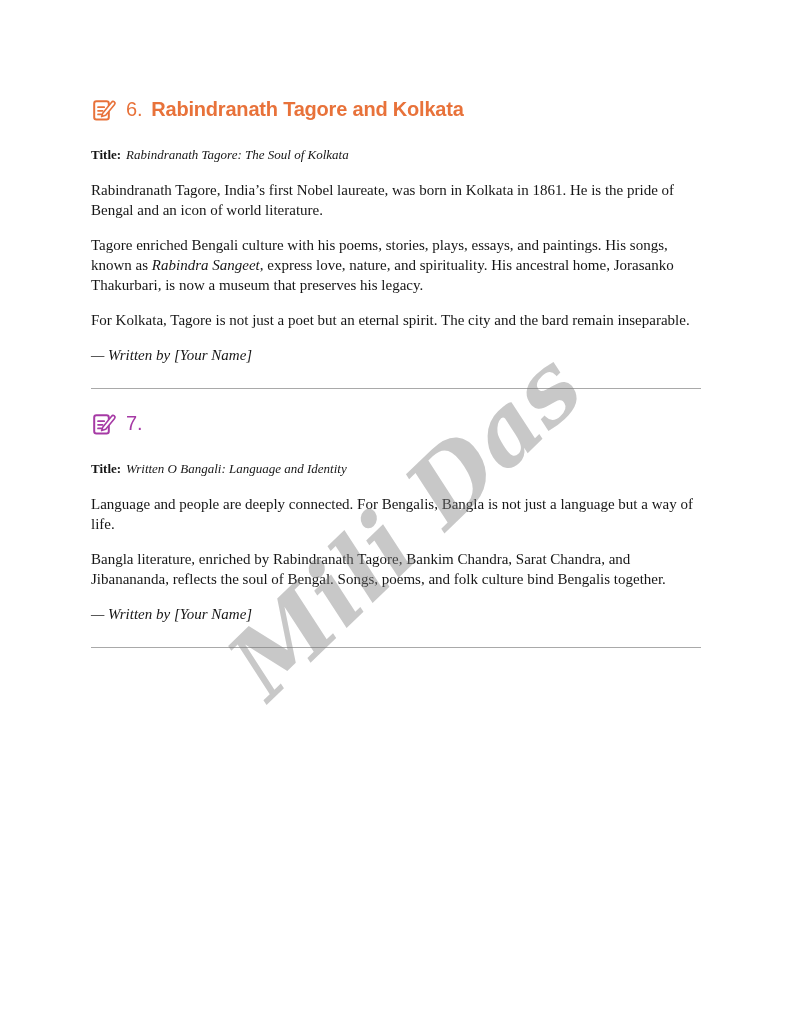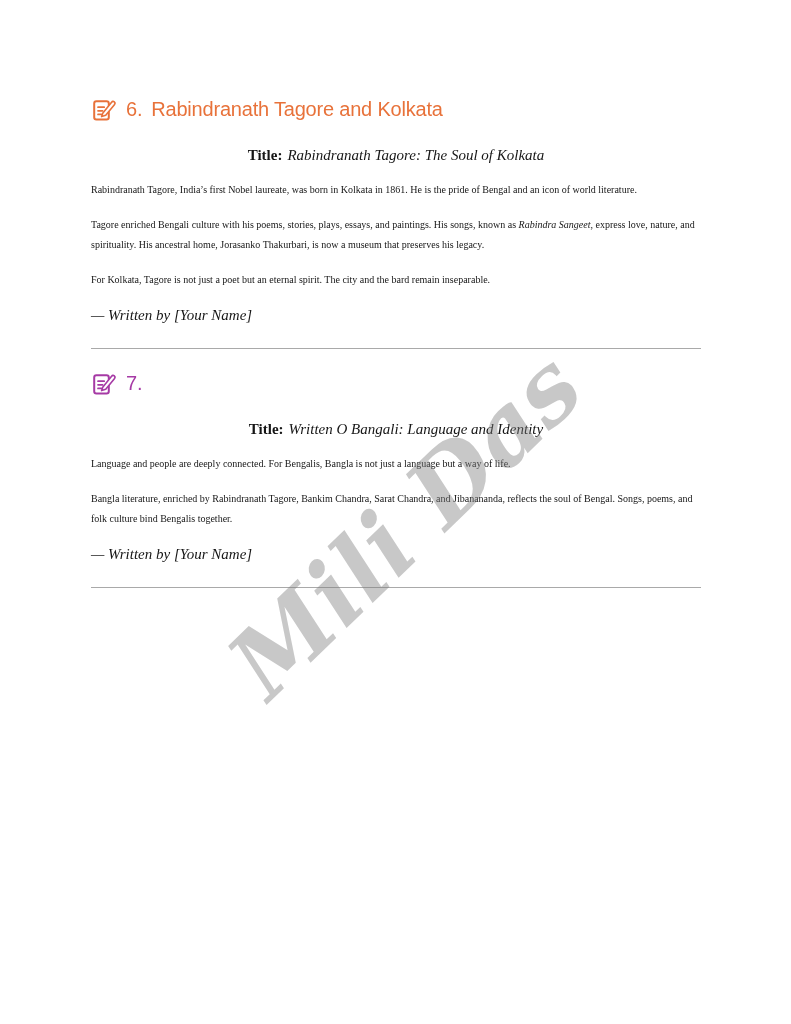--- a/index.html
+++ b/index.html
@@ -26,32 +26,31 @@
     font-size: 20px;
     letter-spacing: -0.2px;
   }
   .section-heading .icon {
     display: inline-flex;
     width: 26px;
     height: 26px;
     flex: 0 0 auto;
   }
   .section-heading .num { font-weight: 400; }
-  .section-heading .htext { font-weight: 400; }
+  .section-heading .htext { font-weight: 700; }
   .title-line {
     margin: 0 0 15px 0;
-    font-size: 15px;
+    font-size: 13px;
     line-height: 20px;
-    text-align: center;
   }
   .title-line .label { font-weight: 700; margin-right: 5px; }
   .title-line .ital { font-style: italic; }
   p.body-para {
     margin: 0 0 15px 0;
-    font-size: 10px;
+    font-size: 15px;
     line-height: 20px;
   }
   p.body-para em { }
   p.signature {
     margin: 0;
     font-size: 15px;
     line-height: 20px;
     font-style: italic;
   }
   hr.divider {

